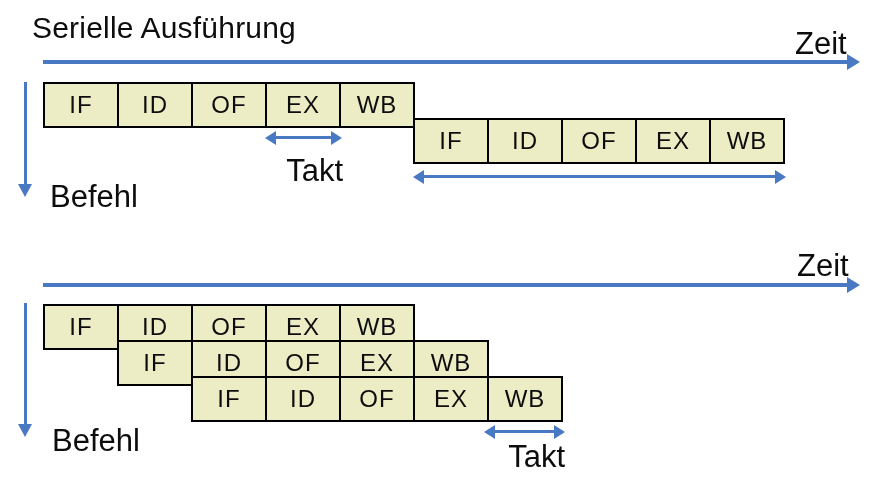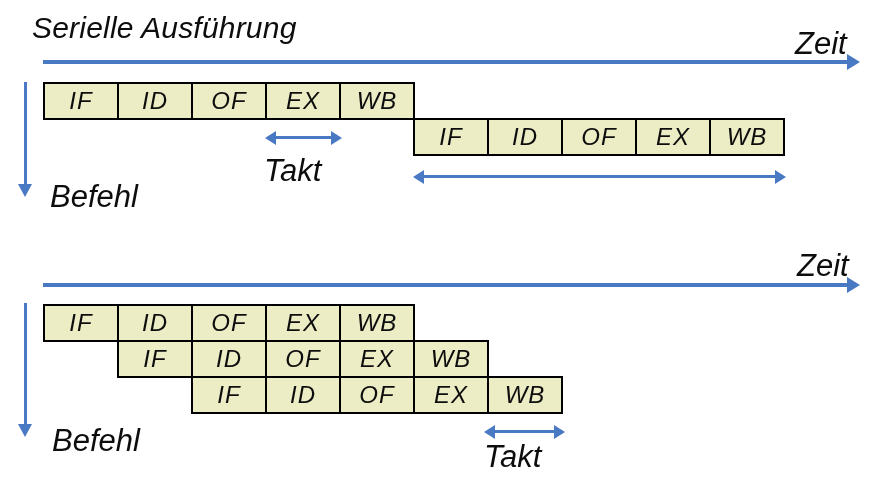--- a/index.html
+++ b/index.html
@@ -2,30 +2,29 @@
 <html style="--background: #ffffff; --box-fill: #ececc5; --box-border: #000000; --arrow: #4a79c4; --text: #0d0d0d;"><head>
 <meta charset="utf-8">
 <style>
   html,body { margin:0; padding:0; background:#fff; }
   #canvas {
     position:relative; width:887px; height:483px;
     background:var(--background,#ffffff);
     font-family:"Liberation Sans","DejaVu Sans",sans-serif;
     color:var(--text,#000);
     overflow:hidden;
-    font-style:italic;
   }
   .title { position:absolute; font-size:30px; letter-spacing:0.2px; white-space:nowrap; }
   .lbl   { position:absolute; font-size:31px; white-space:nowrap; }
-  .lbl-center { text-align:left; }
+  .lbl-center { text-align:right; }
 
   
   .row  { position:absolute; display:flex; }
   .cell {
-    box-sizing:border-box; width:76px; height:38px; margin-right:-2px;
+    box-sizing:border-box; width:76px; height:46px; margin-right:-2px;
     border:2px solid var(--box-border,#000);
     background:var(--box-fill,#ececc5);
     display:flex; align-items:center; justify-content:center;
     font-size:24px; letter-spacing:1px; color:var(--text,#000);
   }
 
   
   .arrow-r { position:absolute; height:4px; background:var(--arrow,#4a79c4); }
   .arrow-r::after { content:""; position:absolute; right:-13px; top:-6px;
     border:8px solid transparent; border-right:0;

